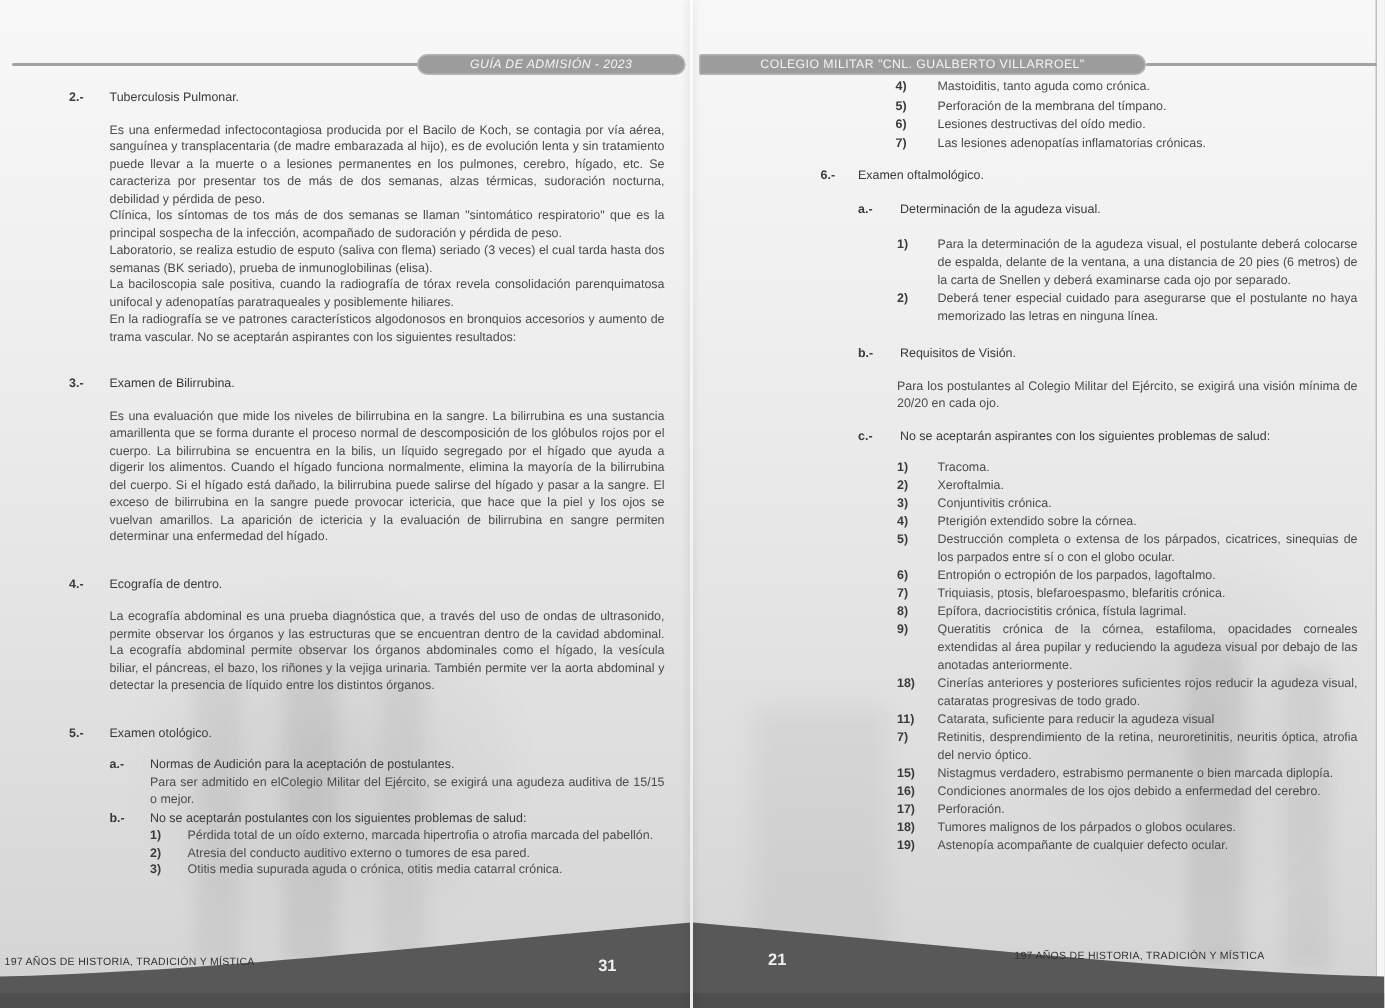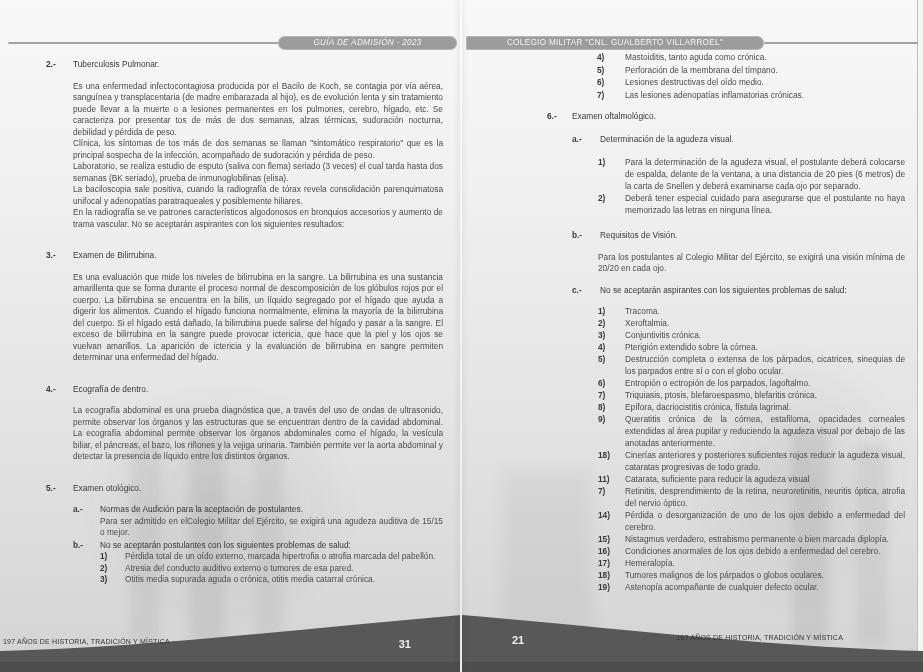--- a/index.html
+++ b/index.html
@@ -276,38 +276,34 @@
             <span class="bold">11)</span>
             <div>Catarata, suficiente para reducir la agudeza visual</div>
           </div>
 
 
           <div class="item">
             <span class="bold">7)</span>
             <div>Retinitis, desprendimiento de la retina, neuroretinitis, neuritis óptica, atrofia del nervio óptico.</div>
           </div>
 
-          <div class="item">
-            <span class="bold">14)</span>
-            <div>Pérdida o desorganización de uno de los ojos debido a enfermedad del cerebro.</div>
-          </div>
 
           <div class="item">
             <span class="bold">15)</span>
             <div>Nistagmus verdadero, estrabismo permanente o bien marcada diplopía.</div>
           </div>
 
           <div class="item">
             <span class="bold">16)</span>
             <div>Condiciones anormales de los ojos debido a enfermedad del cerebro.</div>
           </div>
 
           <div class="item">
             <span class="bold">17)</span>
-            <div>Hemeralopía.</div>
+            <div>Perforación.</div>
           </div>
 
           <div class="item">
             <span class="bold">18)</span>
             <div>Tumores malignos de los párpados o globos oculares.</div>
           </div>
 
           <div class="item">
             <span class="bold">19)</span>
             <div>Astenopía acompañante de cualquier defecto ocular.</div>

